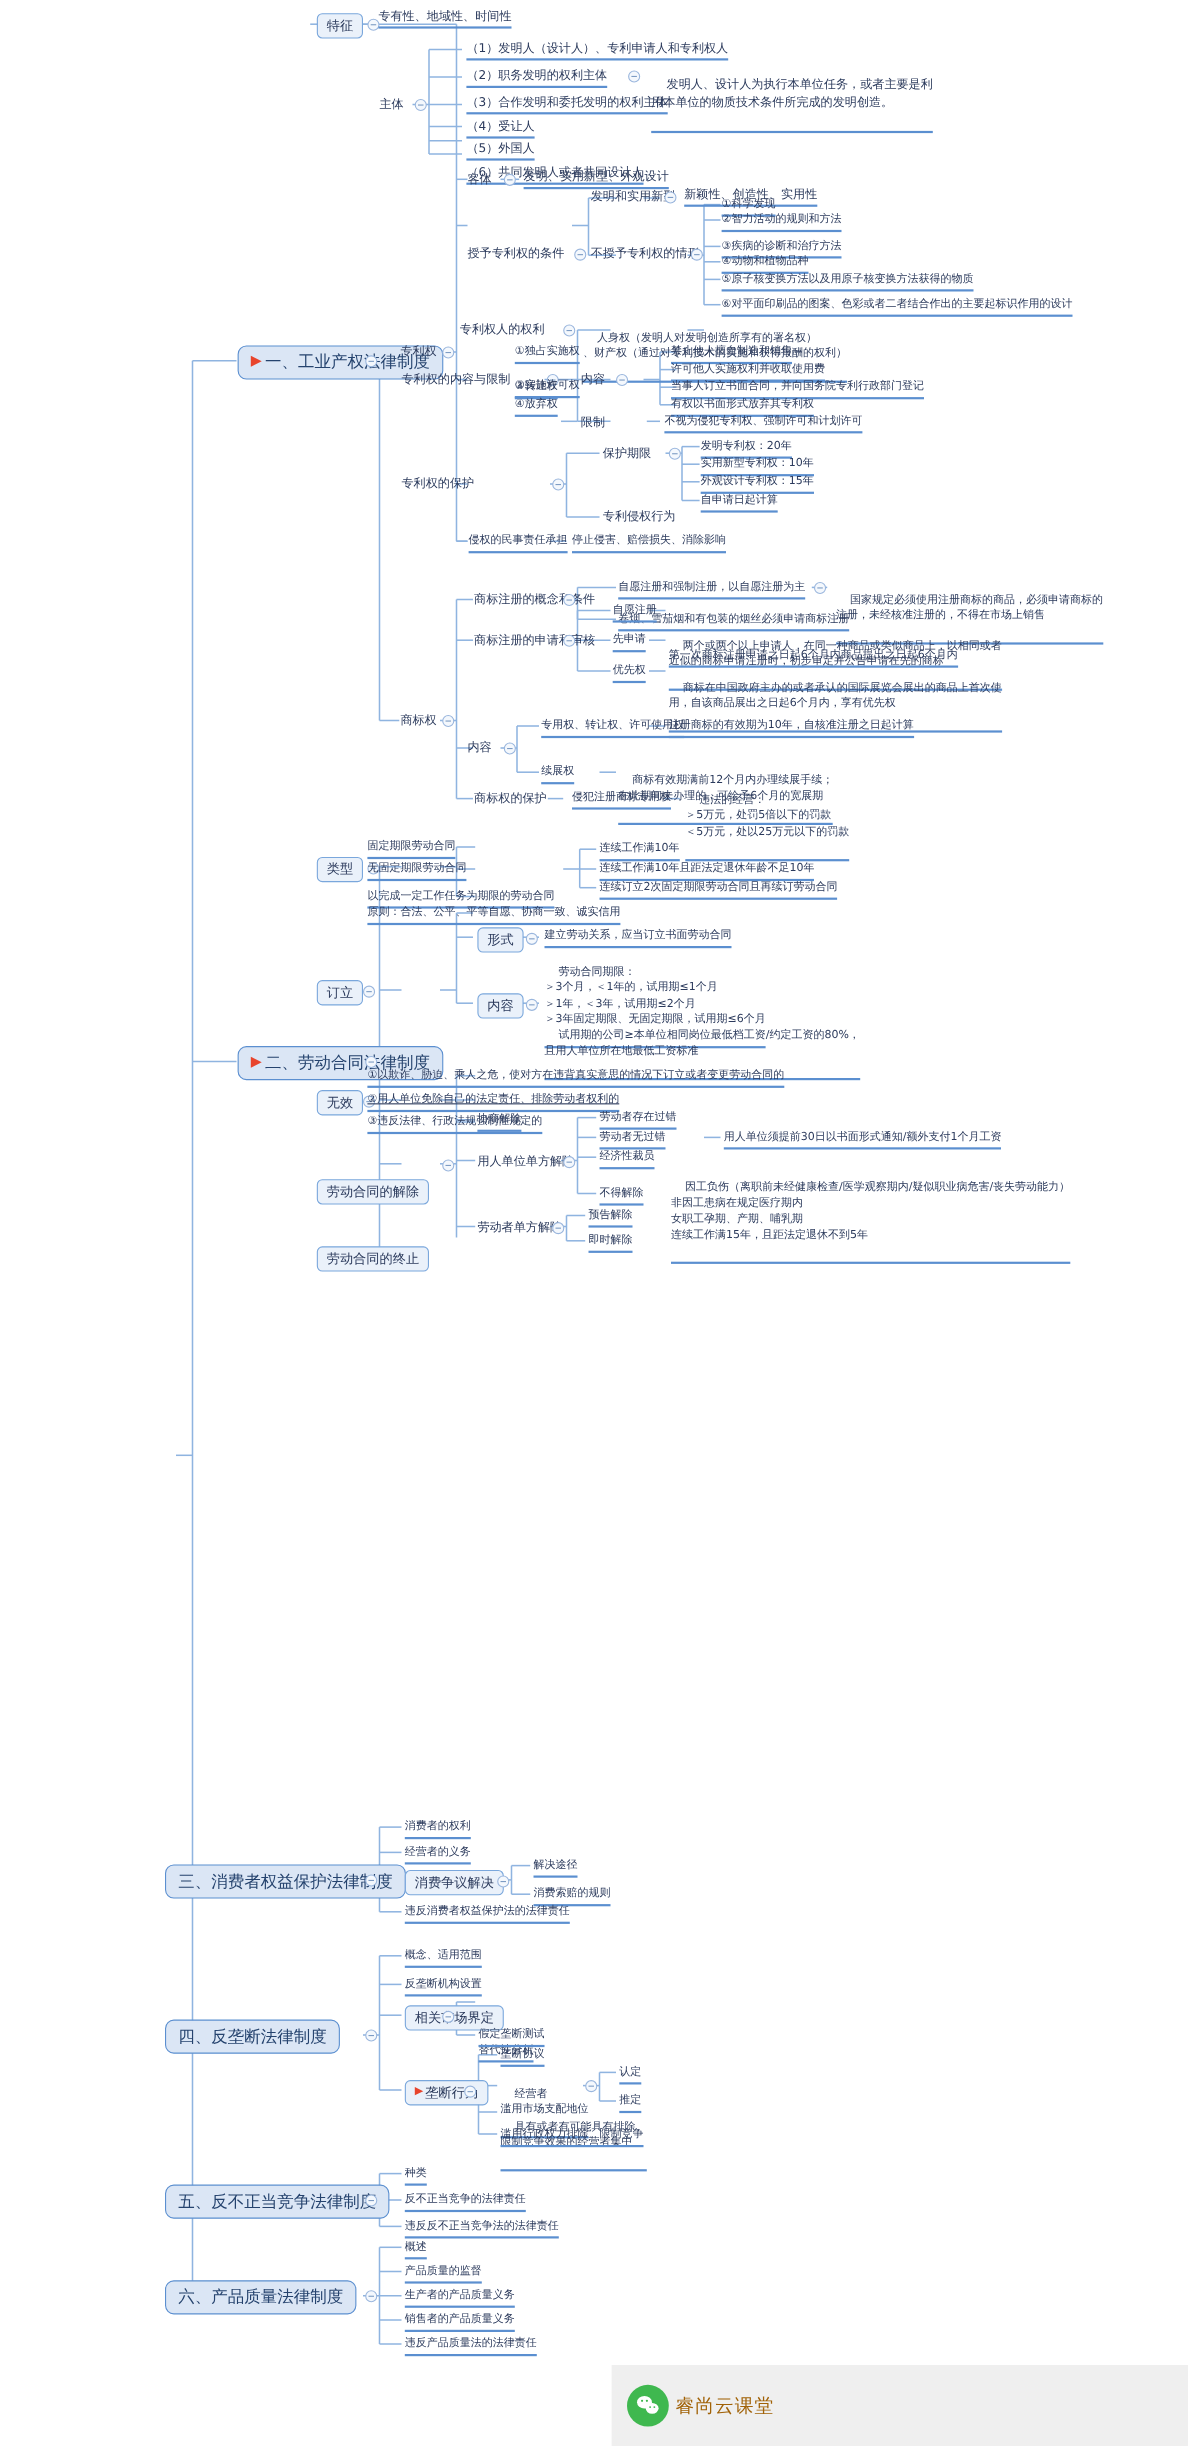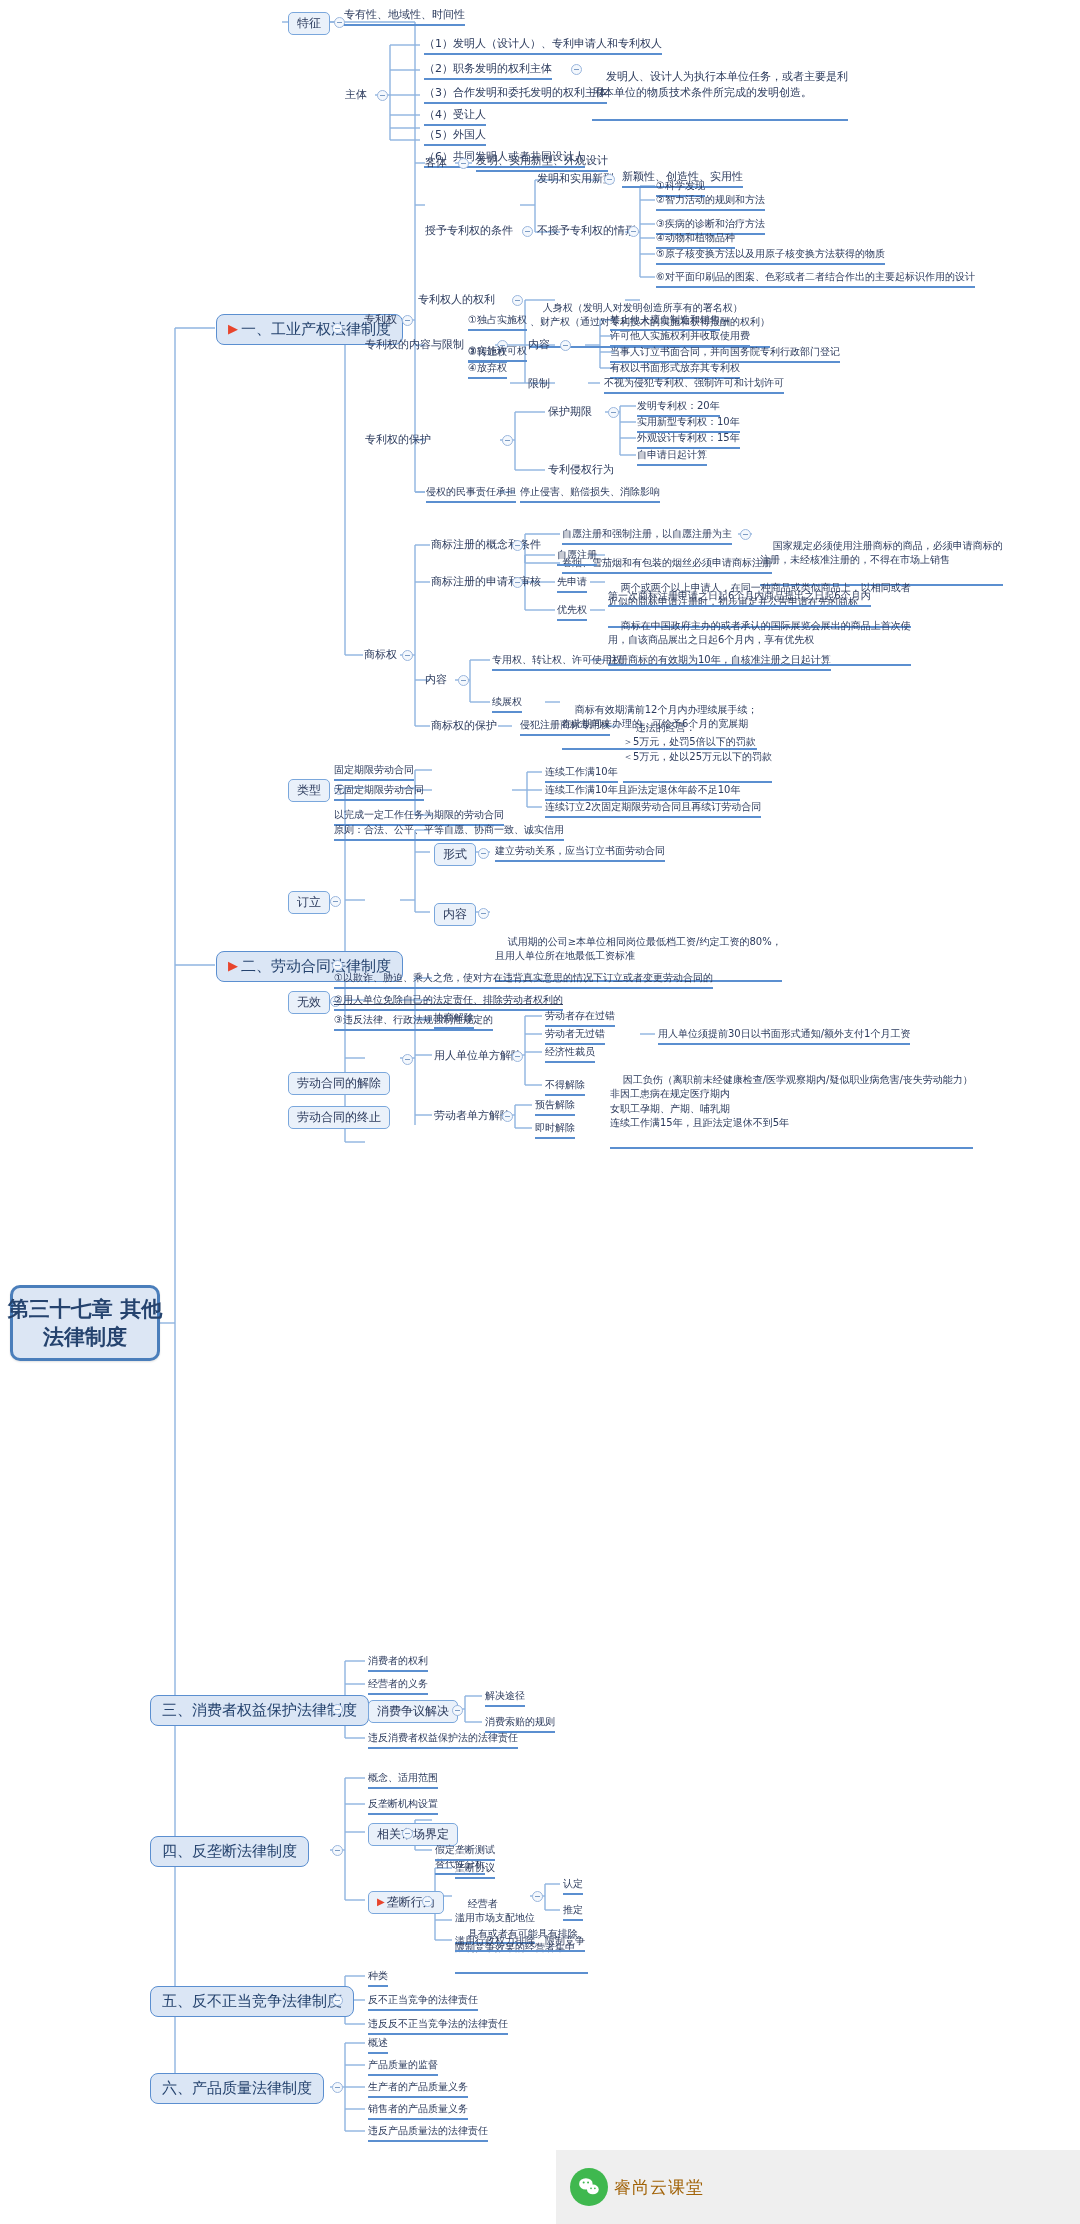--- a/index.html
+++ b/index.html
@@ -348,24 +348,20 @@
       <path d="M330 2087 H345"></path>
       <path d="M345 2043 V2131"></path>
       <path d="M345 2043 H365"></path>
       <path d="M345 2065 H365"></path>
       <path d="M345 2087 H365"></path>
       <path d="M345 2109 H365"></path>
       <path d="M345 2131 H365"></path>
     </g>
   </svg>
 
-  <div class="node root" style="left:10px; top:1285px; width:150px; height:76px;">
-    <span>第三十七章 其他
-法律制度</span>
-  </div>
 
   <div class="node l1" style="left:216px; top:314px;">
     <span class="flag">▶</span>
       <span>一、工业产权法律制度</span>
   </div>
   <div class="toggle" style="left:332px; top:323px;"></div>
 
   <div class="node l1" style="left:216px; top:951px;">
     <span class="flag">▶</span>
       <span>二、劳动合同法律制度</span>
@@ -678,20 +674,26 @@
   </div>
   <div class="toggle" style="left:478px; top:848px;"></div>
   <div class="node leaf u small" style="left:495px; top:845px;">
     <span>建立劳动关系，应当订立书面劳动合同</span>
   </div>
 
   <div class="node box2" style="left:434px; top:903px;">
     <span>内容</span>
   </div>
   <div class="toggle" style="left:478px; top:908px;"></div>
+  <div class="node leaf multi small" style="left:495px; top:862px; border-bottom:2.2px solid #5b8fd0; padding-bottom:2px;">
+    <span>劳动合同期限：
+＞3个月，＜1年的，试用期≤1个月
+＞1年，＜3年，试用期≤2个月
+＞3年固定期限、无固定期限，试用期≤6个月</span>
+  </div>
   <div class="node leaf multi small" style="left:495px; top:920px; border-bottom:2.2px solid #5b8fd0; padding-bottom:2px;">
     <span>试用期的公司≥本单位相同岗位最低档工资/约定工资的80%，
 且用人单位所在地最低工资标准</span>
   </div>
 
   <div class="node box2" style="left:288px; top:991px;">
     <span>无效</span>
   </div>
   <div class="toggle" style="left:330px; top:996px;"></div>
   <div class="node leaf u small" style="left:334px; top:972px;">
@@ -743,21 +745,21 @@
     <span>劳动者单方解除</span>
   </div>
   <div class="toggle" style="left:502px; top:1111px;"></div>
   <div class="node leaf u small" style="left:535px; top:1099px;">
     <span>预告解除</span>
   </div>
   <div class="node leaf u small" style="left:535px; top:1122px;">
     <span>即时解除</span>
   </div>
 
-  <div class="node box2" style="left:288px; top:1106px;">
+  <div class="node box2" style="left:288px; top:1133px;">
     <span>劳动合同的终止</span>
   </div>
 
   <div class="node leaf u small" style="left:368px; top:1655px;">
     <span>消费者的权利</span>
   </div>
   <div class="node leaf u small" style="left:368px; top:1678px;">
     <span>经营者的义务</span>
   </div>
   <div class="node box2" style="left:368px; top:1700px;">

